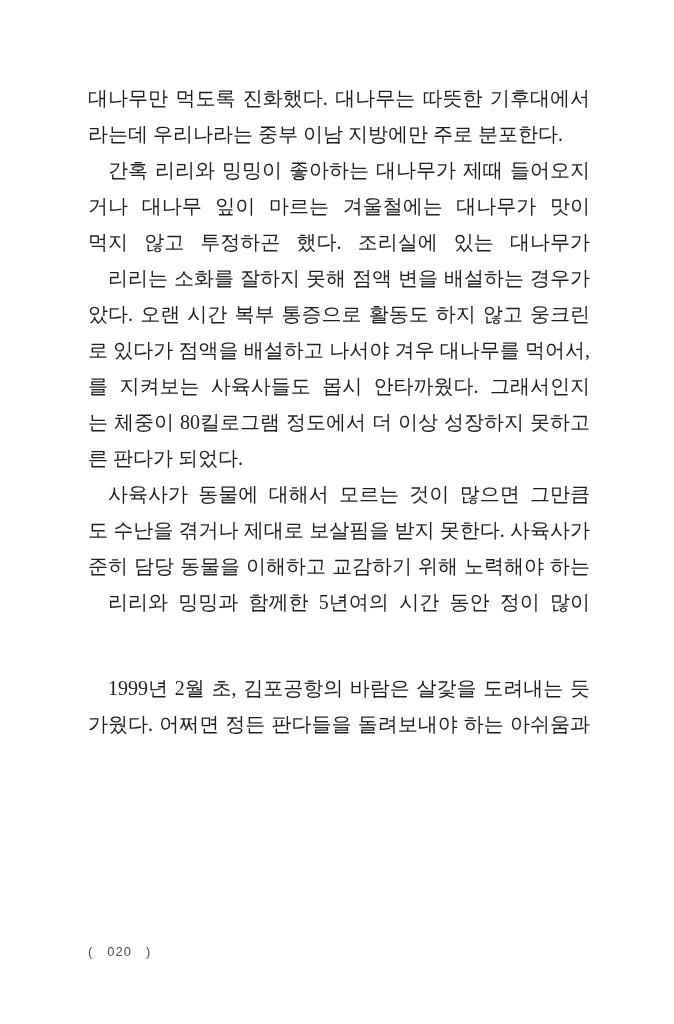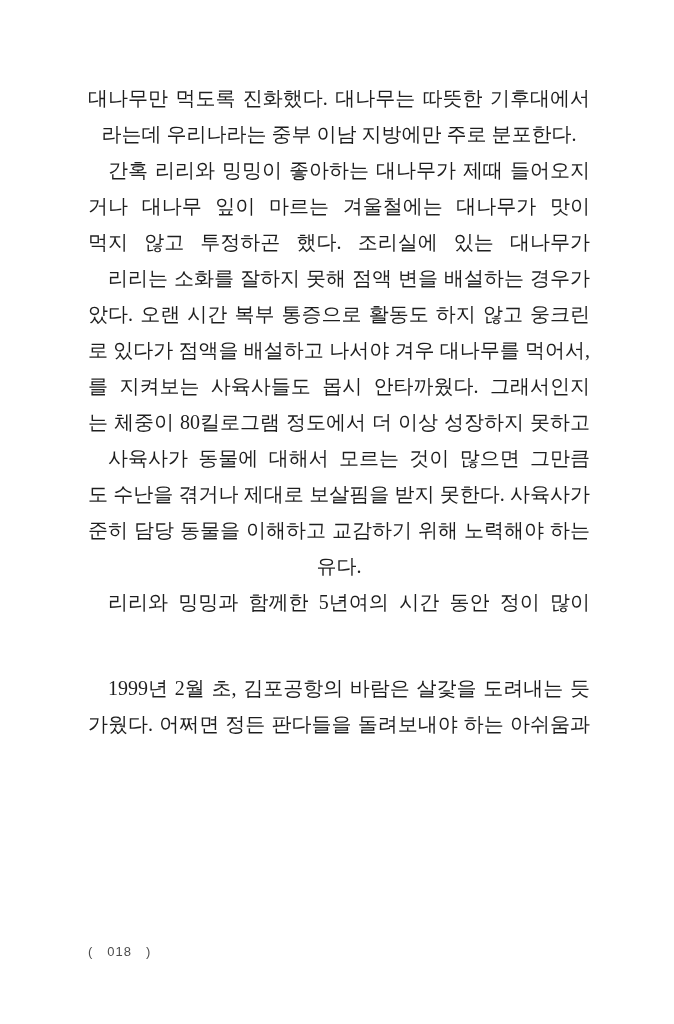--- a/index.html
+++ b/index.html
@@ -22,21 +22,21 @@
     width: 502px;
     font-family: "Liberation Serif", "DejaVu Serif", serif;
     font-size: 20px;
     line-height: 36px;
     color: #1e1e1e;
     word-break: keep-all;
   }
   .line {
     height: 36px;
     overflow: hidden;
-    text-align: center;
+    text-align: left;
     white-space: normal;
   }
   .line.just {
     text-align: justify;
     text-align-last: justify;
   }
   .line.indent {
     padding-left: 20px;
   }
   .line.gap {
@@ -63,26 +63,26 @@
       <div class="line just">대나무만 먹도록 진화했다. 대나무는 따뜻한 기후대에서 자</div>
       <div class="line">라는데 우리나라는 중부 이남 지방에만 주로 분포한다.</div>
       <div class="line just indent">간혹 리리와 밍밍이 좋아하는 대나무가 제때 들어오지 않</div>
       <div class="line just">거나 대나무 잎이 마르는 겨울철에는 대나무가 맛이 없다며</div>
       <div class="line just">먹지 않고 투정하곤 했다. 조리실에 있는 대나무가 동나기라</div>
       <div class="line just indent">리리는 소화를 잘하지 못해 점액 변을 배설하는 경우가 잦</div>
       <div class="line just">았다. 오랜 시간 복부 통증으로 활동도 하지 않고 웅크린 채</div>
       <div class="line just">로 있다가 점액을 배설하고 나서야 겨우 대나무를 먹어서, 이</div>
       <div class="line just">를 지켜보는 사육사들도 몹시 안타까웠다. 그래서인지 리리</div>
       <div class="line just">는 체중이 80킬로그램 정도에서 더 이상 성장하지 못하고 어</div>
+      <div class="line">른 판다가 되었다.</div>
       <div class="line just indent">사육사가 동물에 대해서 모르는 것이 많으면 그만큼 동물</div>
       <div class="line just">도 수난을 겪거나 제대로 보살핌을 받지 못한다. 사육사가 꾸</div>
       <div class="line just">준히 담당 동물을 이해하고 교감하기 위해 노력해야 하는 이</div>
-      <div class="line">유다.</div>
       <div class="line just indent">리리와 밍밍과 함께한 5년여의 시간 동안 정이 많이 들었</div>
       <div class="line just indent gap">1999년 2월 초, 김포공항의 바람은 살갗을 도려내는 듯 차</div>
       <div class="line just">가웠다. 어쩌면 정든 판다들을 돌려보내야 하는 아쉬움과 슬</div>
     </div>
   <div class="footer">
     <span>(</span>
-    <span>018</span>
+    <span>020</span>
     <span>)</span>
   </div>
 </div>
 
 </body></html>

